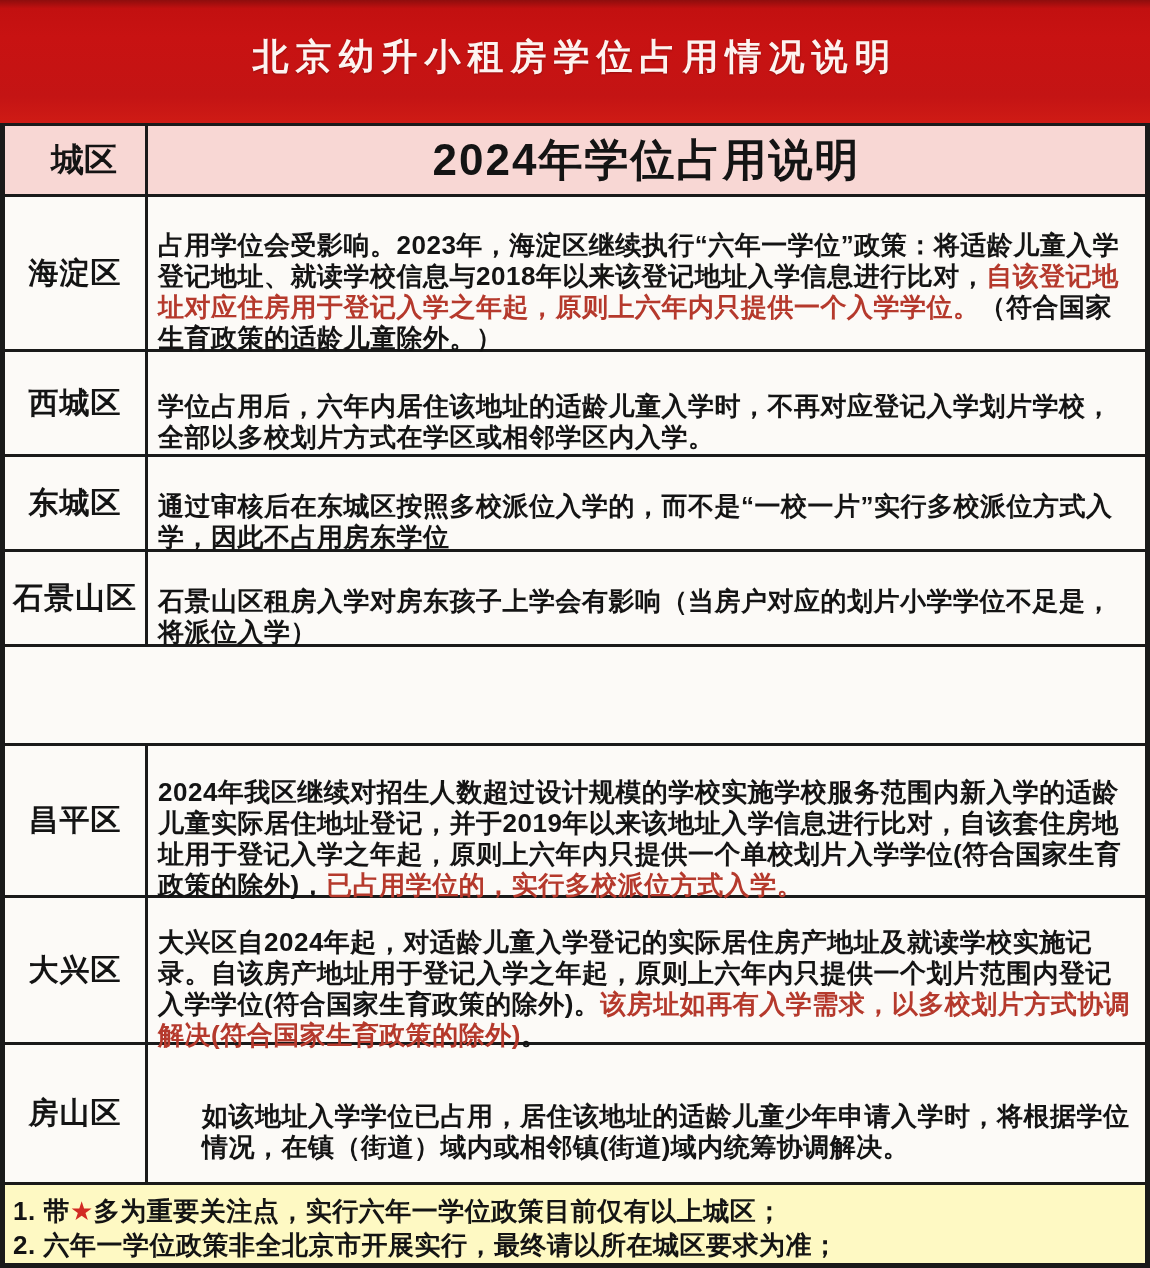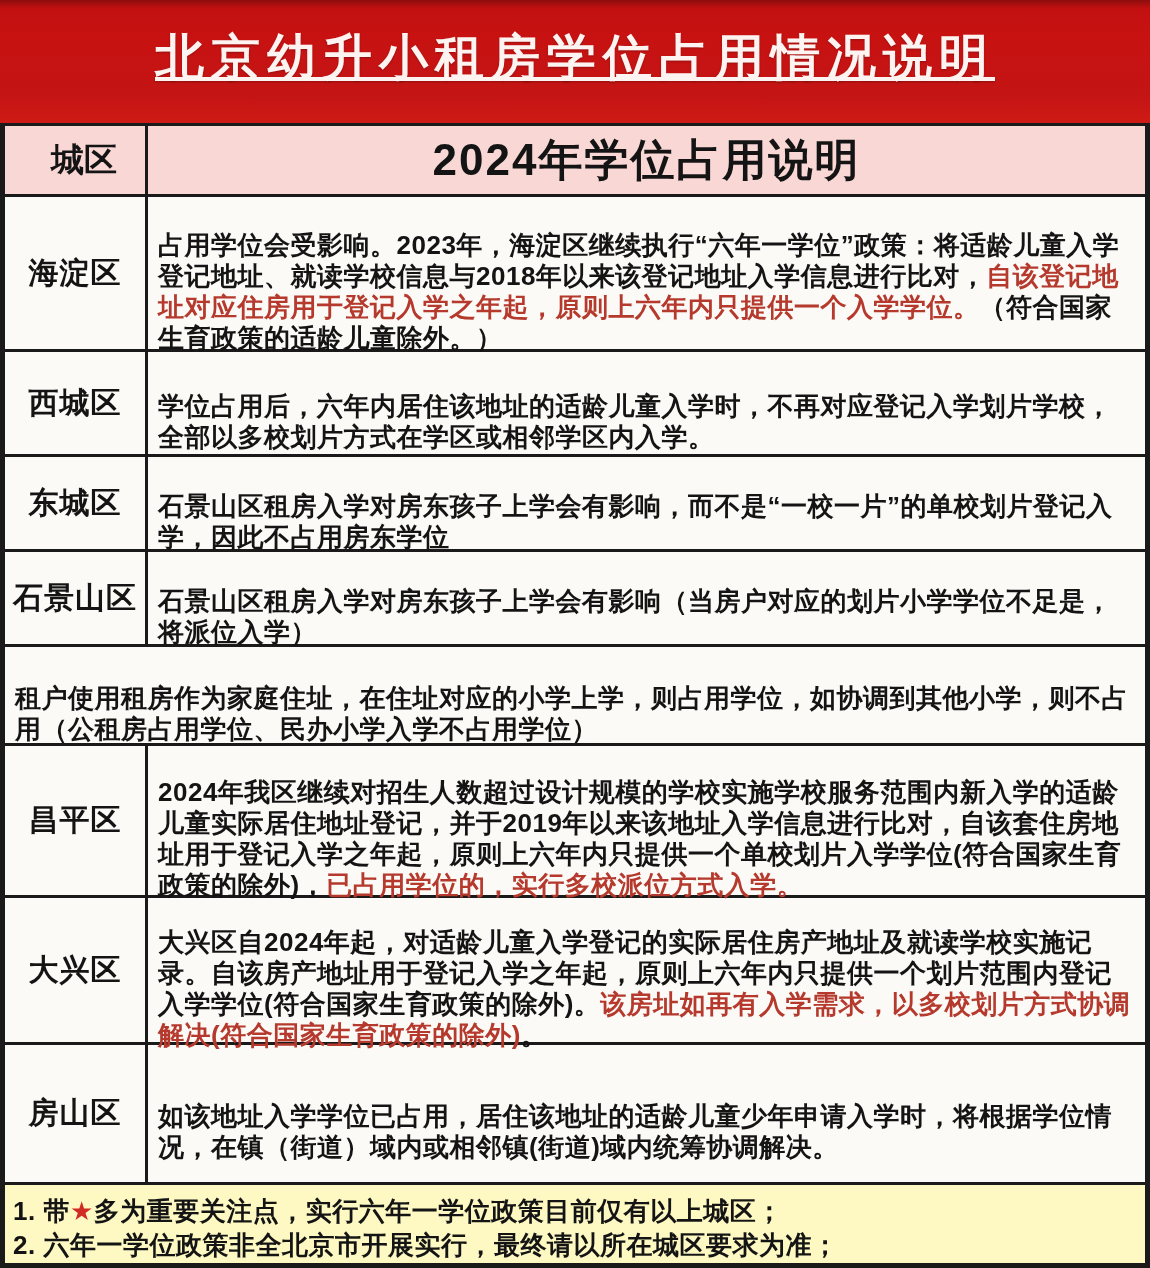--- a/index.html
+++ b/index.html
@@ -19,24 +19,23 @@
     background:#ffffff;
     width:1150px;height:1268px;overflow:hidden;
     color:var(--ink);
   }
   .banner{
     height:123px;width:1150px;
     background:linear-gradient(180deg,#8e0d0d 0%,#c21010 7%,var(--banner-red) 30%,#c41414 78%,#cf1b15 100%);
     display:flex;align-items:center;justify-content:center;
   }
   .banner-title{
-    color:#fdf3f0;font-size:49px;font-weight:700;letter-spacing:7px;
+    color:#fdf3f0;font-size:36px;font-weight:700;letter-spacing:7px;
     text-shadow:0 1px 2px rgba(0,0,0,.25);
     padding-bottom:8px;
-    text-decoration:underline;
   }
   .frame{
     width:1150px;height:1145px;
     border-left:5px solid var(--border-black);
     border-right:5px solid var(--border-black);
     border-bottom:5px solid var(--border-black);
     background:#fff;
   }
   .header-row{
     display:flex;height:74px;
@@ -57,21 +56,21 @@
     display:flex;background:var(--row-bg);
     border-bottom:3px solid var(--border-black);
   }
   .data-row:nth-child(1){height:155px;}
   .data-row:nth-child(2){height:105px;}
   .data-row:nth-child(3){height:95px;}
   .data-row:nth-child(4){height:95px;}
   .data-row:nth-child(5){height:99px;}
   .data-row:nth-child(6){height:152px;}
   .data-row:nth-child(7){height:147px;}
-  .data-row:nth-child(8){height:140px;}
+  .data-row:nth-child(8){height:140px;gap:44px;}
   .district{
     width:143px;border-right:3px solid var(--border-black);
     display:flex;align-items:center;justify-content:center;
     font-size:30px;font-weight:700;letter-spacing:1px;
     flex-shrink:0;
   }
   .desc{
     flex:1;display:flex;align-items:center;
     padding:4px 14px 4px 10px;
   }
@@ -112,33 +111,30 @@
       </div>
       <div class="data-row">
         <div class="district">西城区</div>
         <div class="desc">
           <p><span class="seg-black">学位占用后，六年内居住该地址的适龄儿童入学时，不再对应登记入学划片学校，全部以多校划片方式在学区或相邻学区内入学。</span></p>
         </div>
       </div>
       <div class="data-row">
         <div class="district">东城区</div>
         <div class="desc">
-          <p><span class="seg-black">石景山区租房入学对房东孩子上学会有影响，而不是“一校一片”的单校划片登记入学，因此不占用房东学位</span></p>
+          <p><span class="seg-black">通过审核后在东城区按照多校派位入学的，而不是“一校一片”实行多校派位方式入学，因此不占用房东学位</span></p>
         </div>
       </div>
       <div class="data-row">
         <div class="district">石景山区</div>
         <div class="desc">
           <p><span class="seg-black">石景山区租房入学对房东孩子上学会有影响（当房户对应的划片小学学位不足是，将派位入学）</span></p>
         </div>
       </div>
       <div class="data-row">
-        <div class="desc">
-          <p><span class="seg-black">租户使用租房作为家庭住址，在住址对应的小学上学，则占用学位，如协调到其他小学，则不占用（公租房占用学位、民办小学入学不占用学位）</span></p>
-        </div>
       </div>
       <div class="data-row">
         <div class="district">昌平区</div>
         <div class="desc">
           <p><span class="seg-black">2024年我区继续对招生人数超过设计规模的学校实施学校服务范围内新入学的适龄儿童实际居住地址登记，并于2019年以来该地址入学信息进行比对，自该套住房地址用于登记入学之年起，原则上六年内只提供一个单校划片入学学位(符合国家生育政策的除外)，</span><span class="seg-red">已占用学位的，实行多校派位方式入学。</span></p>
         </div>
       </div>
       <div class="data-row">
         <div class="district">大兴区</div>
         <div class="desc">

